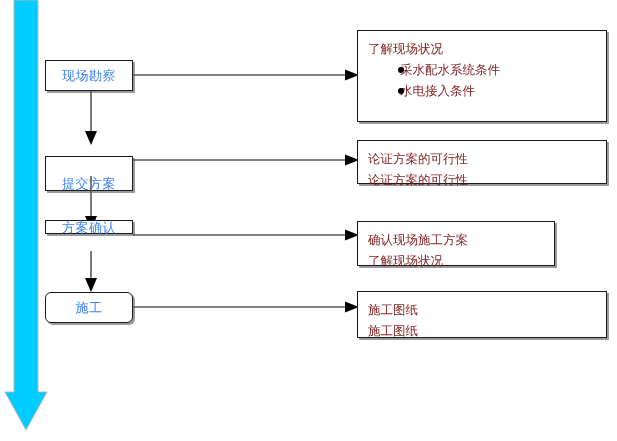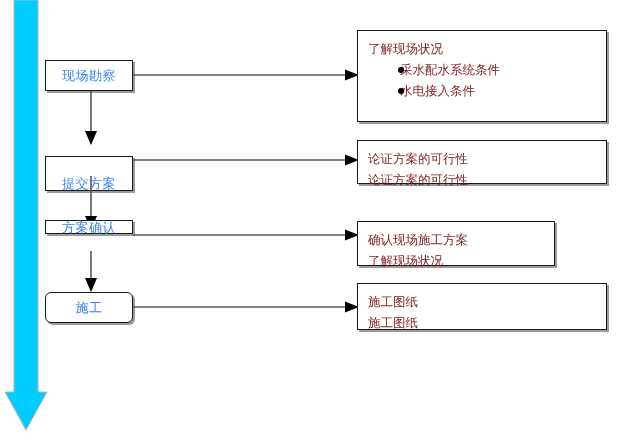--- a/index.html
+++ b/index.html
@@ -166,18 +166,18 @@
     <span class="node-label">施工</span>
   </div>
 
   <div class="connector" style="left:133px; top:294px; width:228px; height:26px;">
     <svg width="228" height="26" viewBox="0 0 228 26">
       <line x1="0" y1="13" x2="215" y2="13" stroke="#595959" stroke-width="1.6"></line>
       <polygon points="226,13 212,7.5 212,18.5" fill="#000000"></polygon>
     </svg>
   </div>
 
-  <div class="detail-box" style="left:357px; top:283px; width:250px; height:47px;">
+  <div class="detail-box" style="left:357px; top:291px; width:250px; height:47px;">
     <div class="detail-line">施工图纸</div>
     <div class="detail-line">施工图纸</div>
   </div>
 
 </div>
 
 </body></html>

